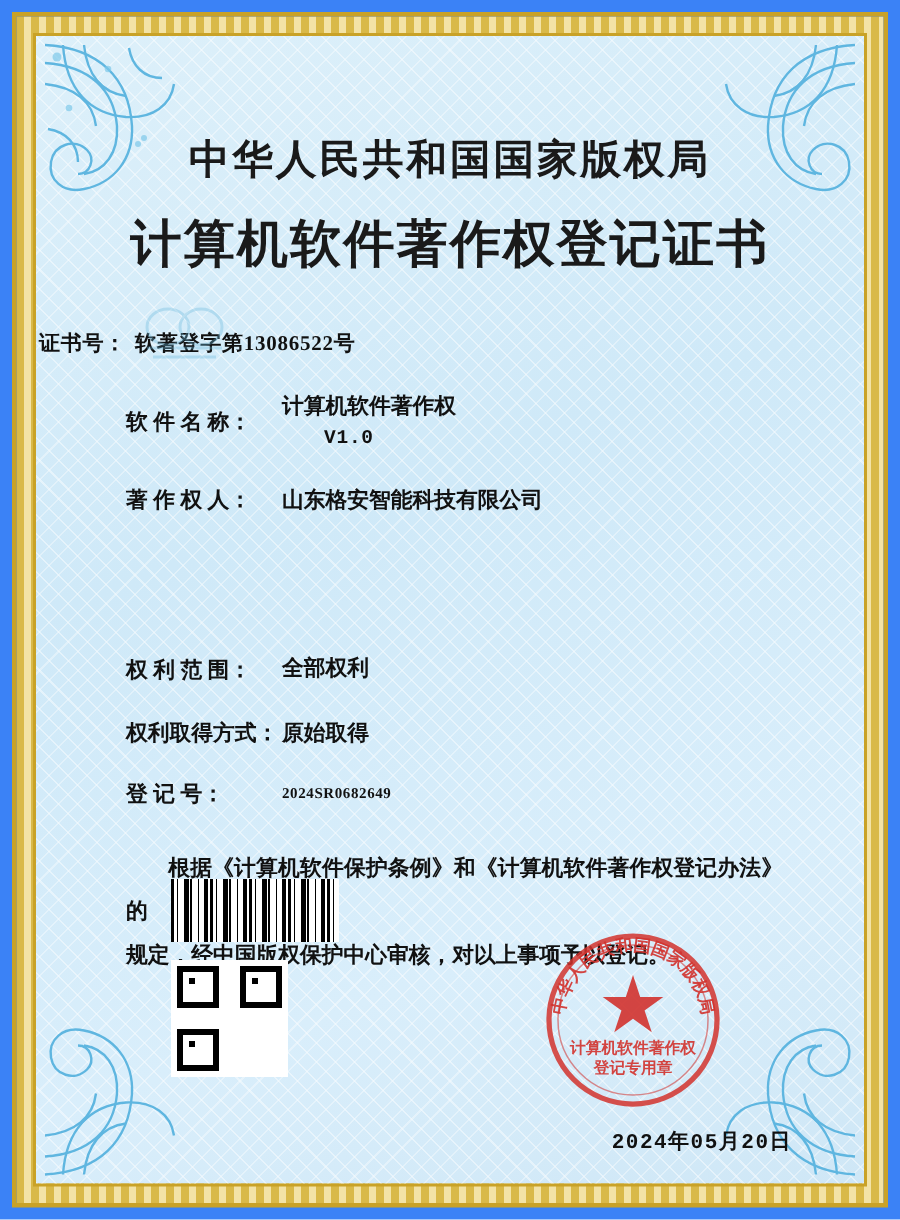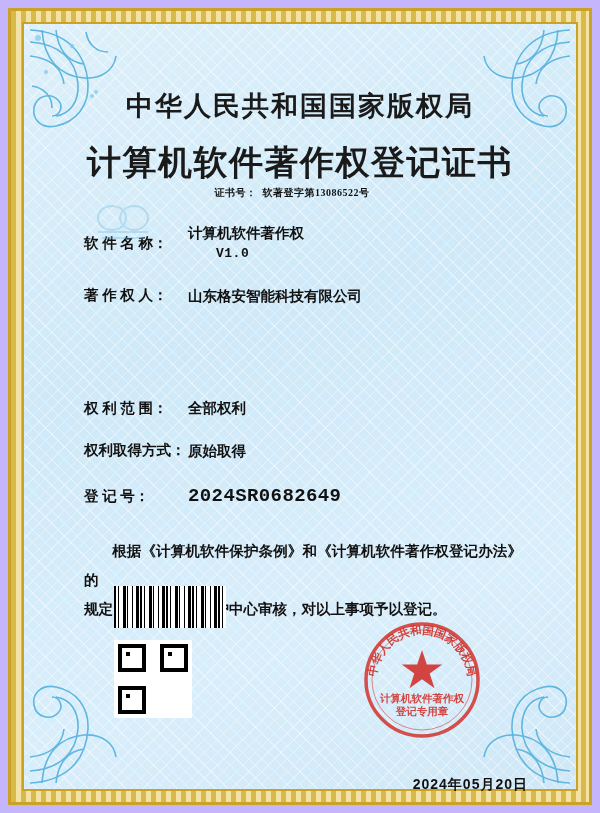--- a/index.html
+++ b/index.html
@@ -11,21 +11,21 @@
     width: 600px;
     height: 813px;
     font-family: "Liberation Serif", serif;
     overflow: hidden;
   }
 
   .certificate {
     position: relative;
     width: 600px;
     height: 813px;
-    background: #c4b5fd;
+    background: #3b82f6;
     box-sizing: border-box;
   }
 
   
   .border-outer {
     position: absolute;
     left: 8px;
     top: 8px;
     right: 8px;
     bottom: 8px;
@@ -96,23 +96,24 @@
   .title-line2 {
     font-size: 34px;
     letter-spacing: 1.5px;
     color: #1a1a1a;
     font-weight: bold;
     margin-top: 16px;
     font-family: "Liberation Serif", serif;
   }
 
   .cert-no {
-    text-align: center;
+    margin-top: 34px;
+    text-align: left;
     padding-right: 16px;
-    font-size: 10px;
+    font-size: 14px;
     color: #111;
     font-weight: bold;
     letter-spacing: 0.5px;
   }
   .cert-no .label { margin-right: 6px; }
 
   
   .emblem {
     position: absolute;
     left: 62px;
@@ -150,22 +151,22 @@
     line-height: 1.55;
   }
   .field-value .sub {
     display: block;
     font-family: "Liberation Mono", monospace;
     font-size: 13px;
     letter-spacing: 0.5px;
     margin-left: 28px;
   }
   .field-value.mono {
-    font-family: Liberation Mono, monospace;
-    font-size: 19px;
+    font-family: Liberation Serif, serif;
+    font-size: 10px;
     letter-spacing: 0.4px;
   }
 
   .gap-big { height: 70px; }
 
   .paragraph {
     margin-top: 26px;
     padding-left: 58px;
     padding-right: 52px;
     font-size: 14.5px;
@@ -230,22 +231,21 @@
   .seal svg { width: 100%; height: 100%; }
 
   .issue-date {
     position: absolute;
     right: 46px;
     top: 726px;
     font-size: 14px;
     font-weight: bold;
     color: #111;
     letter-spacing: 1px;
-    font-family: Liberation Sans, sans-serif;
-    margin-top: 24px;
+    font-family: Liberation Mono, monospace;
   }
 </style>
 </head>
 <body>
 
 <div class="certificate">
 
   <div class="border-outer"></div>
   <div class="border-inner-mask"></div>
   <div class="pattern"></div>

